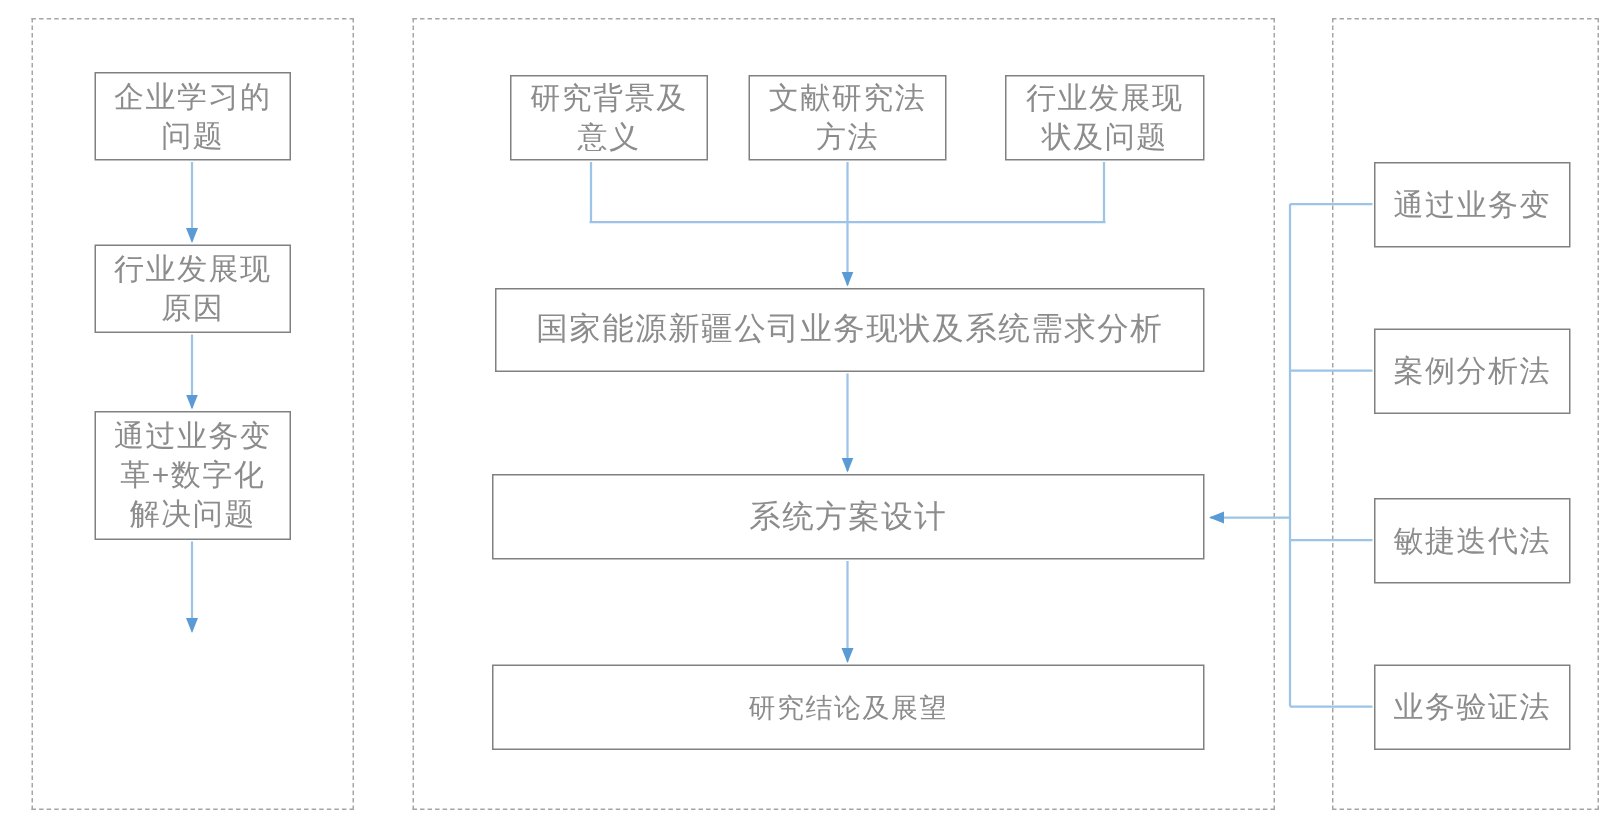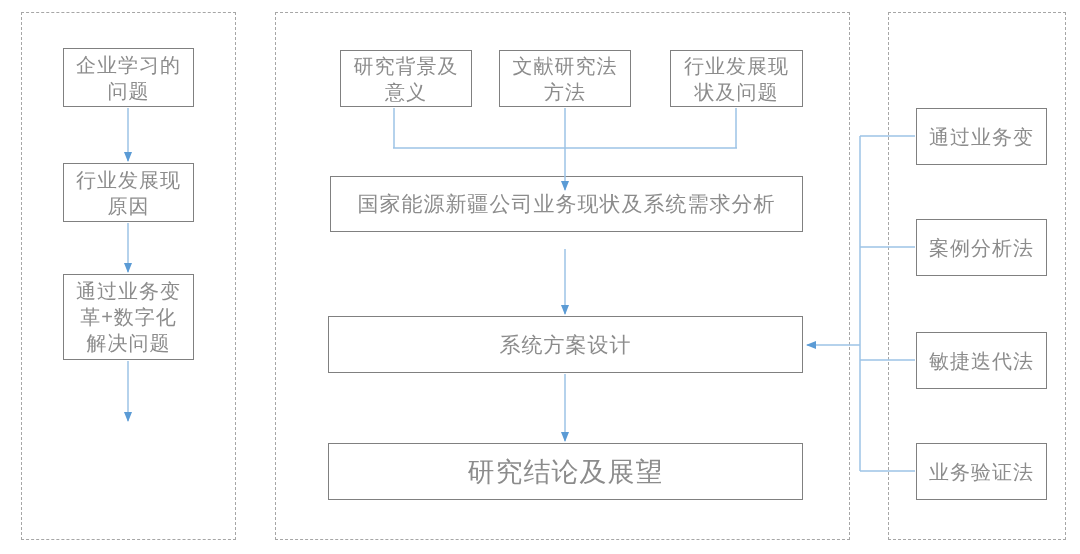--- a/index.html
+++ b/index.html
@@ -43,23 +43,23 @@
   
   .box-l1{left:63px;top:48px;width:131px;height:59px;}
   .box-l2{left:63px;top:163px;width:131px;height:59px;}
   .box-l3{left:63px;top:274px;width:131px;height:86px;}
   .box-l4{left:63px;top:423px;width:131px;height:57px;}
   
   .box-a{left:328px;top:50px;width:132px;height:57px;margin-left:12px;}
   .box-b{left:499px;top:50px;width:132px;height:57px;}
   .box-c{left:670px;top:50px;width:133px;height:57px;}
   
-  .box-m1{left:330px;top:176px;width:473px;height:56px;font-size:21px;}
+  .box-m1{left:330px;top:192px;width:473px;height:56px;font-size:21px;}
   .box-m2{left:328px;top:316px;width:475px;height:57px;font-size:21px;}
-  .box-m3{left:328px;top:443px;width:475px;height:57px;font-size:27px;}
+  .box-m3{left:328px;top:443px;width:475px;height:57px;font-size:18px;}
   
   .box-r1{left:916px;top:108px;width:131px;height:57px;}
   .box-r2{left:916px;top:219px;width:131px;height:57px;}
   .box-r3{left:916px;top:332px;width:131px;height:57px;}
   .box-r4{left:916px;top:443px;width:131px;height:57px;}
   .connectors{
     position:absolute;left:0;top:0;width:1080px;height:554px;
     pointer-events:none;
   }
   .connectors line{stroke:var(--connector-line);stroke-width:1.5;}

